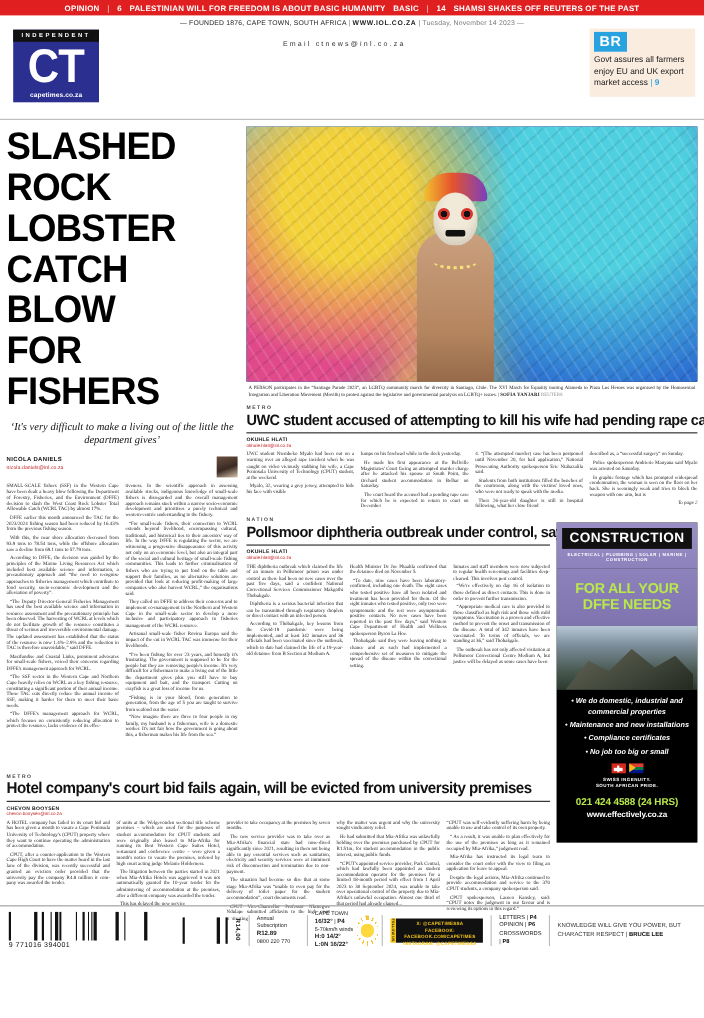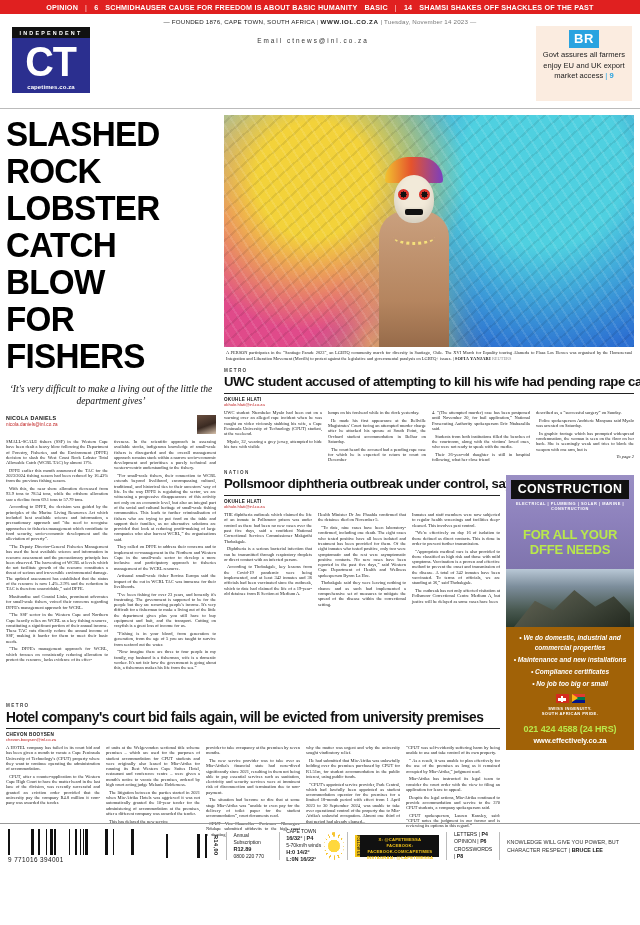--- a/index.html
+++ b/index.html
@@ -73,22 +73,21 @@
     white-space: nowrap;
   }
   .ct-email {
     font-size: 6.4px; color:#333; letter-spacing: 2px;
     margin-top: 10px;
   }
 
   .br-box {
     width: 96px; margin-right: 2px; margin-top: 1px;
     background: #fbece0;
-    text-align: center;
-    padding: 3px 4px 19px;
+    padding: 3px 4px 7px;
   }
   .br-mark {
     display:inline-block; background:#29a3e0; color:#fff;
     font-weight: 900; font-size: 13px; letter-spacing: .5px;
     padding: 1px 5px 2px; margin-bottom: 2px;
   }
   .br-text {
     font-size: 7.6px; line-height: 10.5px; color:#222;
     font-family: "Liberation Sans", sans-serif;
   }
@@ -259,22 +258,22 @@
     background:
       linear-gradient(180deg,#b9c8d6 0%, #7d8e9c 30%, #4a5a52 70%, #2a3a2e 100%);
     position: relative;
   }
   .ad-photo:after {
     content:""; position:absolute; left:8px; right:4px; top:14px; height:44px;
     background: linear-gradient(150deg,#6a6a5a 0%, #40463a 60%, #23291f 100%);
     clip-path: polygon(0 100%, 18% 40%, 34% 62%, 52% 16%, 70% 54%, 86% 30%, 100% 68%, 100% 100%);
   }
   .ad-body {
-    background: #a16207;
-    padding: 6px 4px 5px;
+    background: #000000;
+    padding: 6px 4px 21px;
     text-align: center;
   }
   .ad-bullets {
     color:#ffffff; font-size: 6.6px; line-height: 10px; font-weight: bold;
     font-style: italic;
   }
   .ad-bullets div { margin-bottom: 2px; }
   .ad-flags { margin-top: 5px; display:flex; justify-content:center; gap: 3px; }
   .flag-ch { width: 13px; height: 9px; background:#d52b1e; position:relative; }
   .flag-ch:before { content:""; position:absolute; left:5.2px; top:1.5px; width:2.6px; height:6px; background:#fff; }
@@ -342,25 +341,25 @@
 </style>
 </head>
 <body>
 
 <div class="page">
 
   <div class="earbar">
     <span>OPINION</span>
     <span class="ear-sep">|</span>
     <span class="ear-num">6</span>
-    <span>SCHMIDHAUSER CAUSE FOR FREEDOM IS ABOUT BASIC HUMANITY</span>
+    <span>PALESTINIAN WILL FOR FREEDOM IS ABOUT BASIC HUMANITY</span>
     <span>BASIC</span>
     <span class="ear-sep">|</span>
     <span class="ear-num">14</span>
-    <span>SHAMSI SHAKES OFF SHACKLES OF THE PAST</span>
+    <span>SHAMSI SHAKES OFF REUTERS OF THE PAST</span>
   </div>
 
   <div class="masthead">
     <div class="founded-line">
       <span>— FOUNDED 1876, CAPE TOWN, SOUTH AFRICA</span>
       <span class="dim">|</span>
       <b>WWW.IOL.CO.ZA</b>
       <span class="dim">|</span>
       <span class="dim">Tuesday, November 14 2023</span>
       <span class="dim">—</span>

